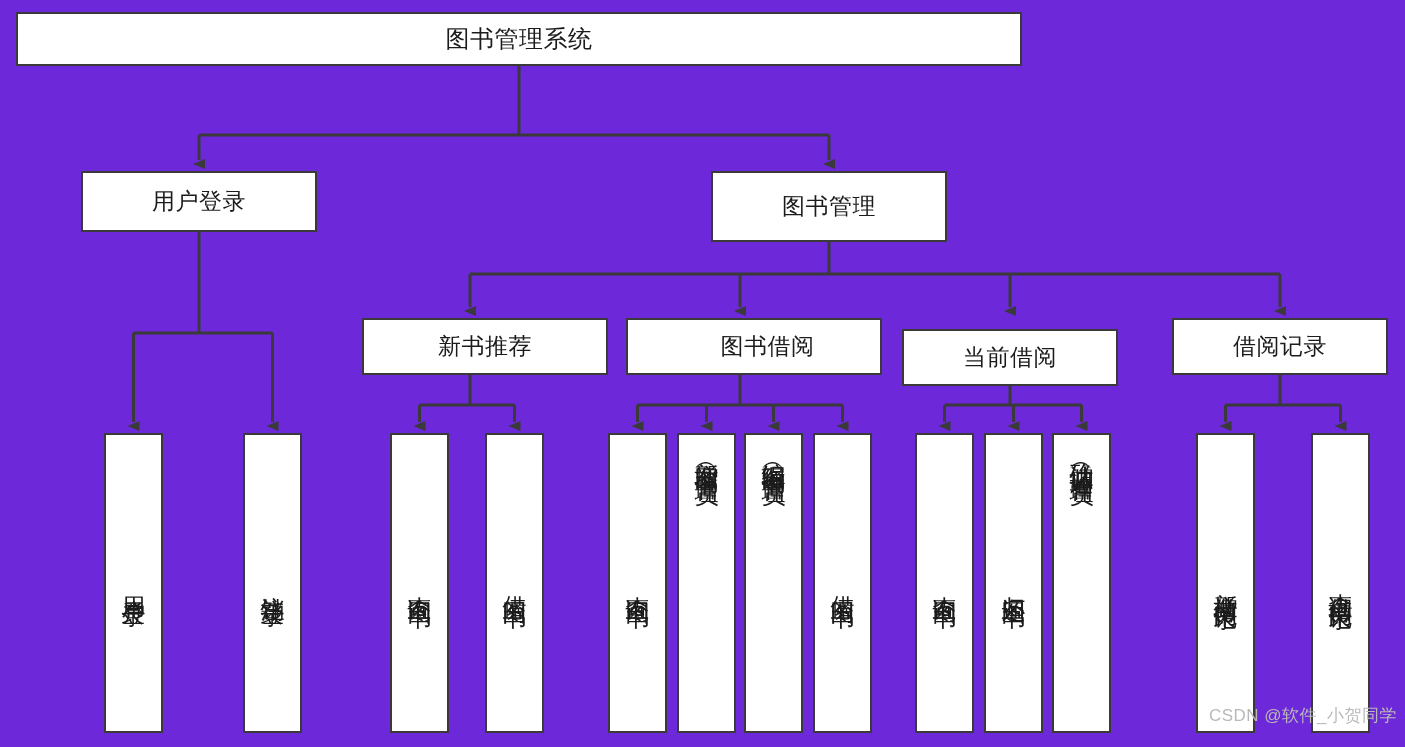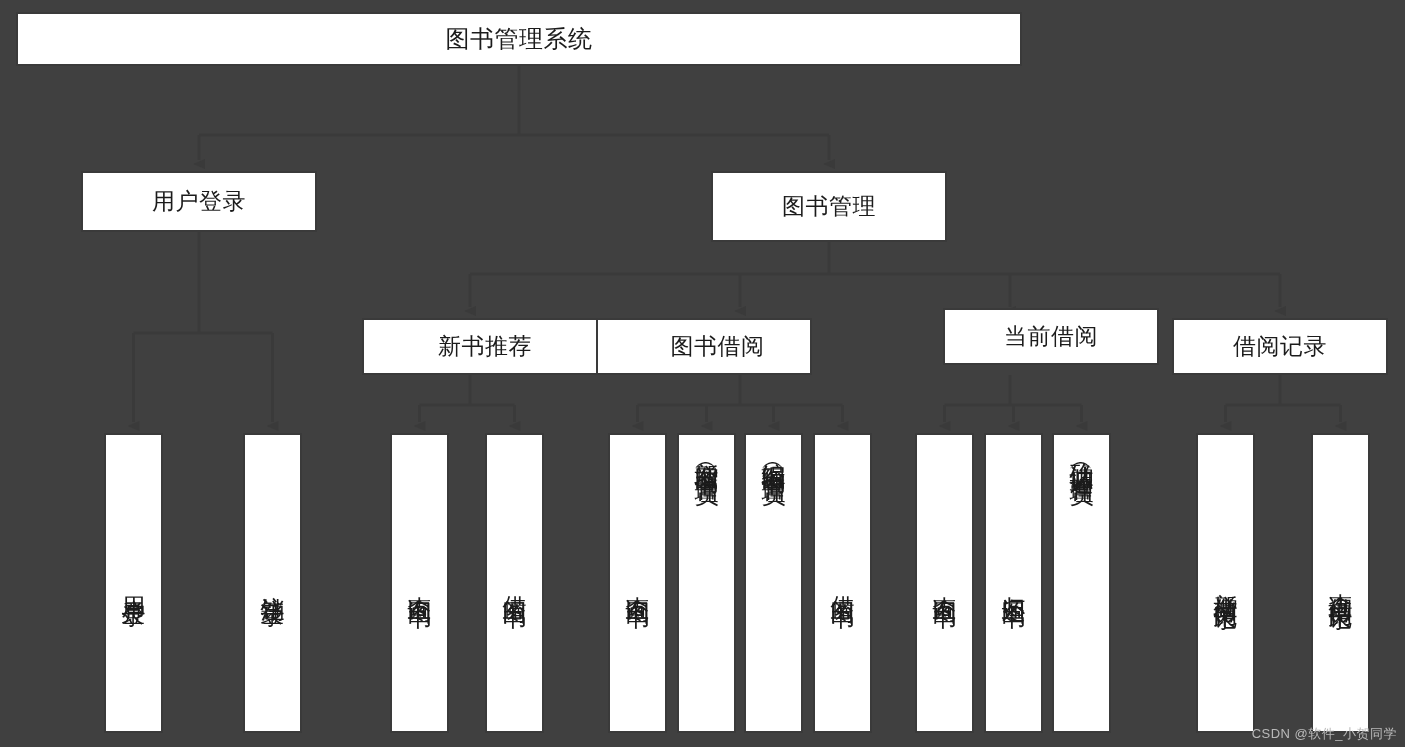--- a/index.html
+++ b/index.html
@@ -7,21 +7,21 @@
     padding: 0;
     background: #ffffff;
   }
   body {
     font-family: "Liberation Sans", "DejaVu Sans", sans-serif;
   }
   #canvas {
     position: relative;
     width: 1405px;
     height: 747px;
-    background: #404040;
+    background: #6d28d9;
     overflow: hidden;
   }
   #edges {
     position: absolute;
     left: 0;
     top: 0;
     width: 1405px;
     height: 747px;
     pointer-events: none;
   }
@@ -62,22 +62,22 @@
     writing-mode: vertical-rl;
     text-orientation: upright;
     font-size: 24px;
     line-height: 1;
     letter-spacing: 3px;
     white-space: nowrap;
   }
   #watermark {
     position: absolute;
     right: 8px;
-    bottom: 4px;
-    font-size: 13px;
+    bottom: 20px;
+    font-size: 17px;
     color: #b9b9b9;
     letter-spacing: 0.5px;
     user-select: none;
   }
 </style>
 </head>
 <body>
 
 <div id="canvas">
 
@@ -130,24 +130,24 @@
       </div>
       <div class="node h" style="left: 81px; top: 171px; width: 236px; height: 61px;">
         <span class="label">用户登录</span>
       </div>
       <div class="node h" style="left: 711px; top: 171px; width: 236px; height: 71px;">
         <span class="label">图书管理</span>
       </div>
       <div class="node h" style="left: 362px; top: 318px; width: 246px; height: 57px;">
         <span class="label">新书推荐</span>
       </div>
-      <div class="node h" style="left: 596px; top: 318px; width: 216px; height: 57px; padding-left: 27px;">
+      <div class="node h" style="left: 626px; top: 318px; width: 256px; height: 57px; padding-left: 27px;">
         <span class="label">图书借阅</span>
       </div>
-      <div class="node h" style="left: 902px; top: 308px; width: 216px; height: 57px; margin-left: 41px;">
+      <div class="node h" style="left: 902px; top: 329px; width: 216px; height: 57px;">
         <span class="label">当前借阅</span>
       </div>
       <div class="node h" style="left: 1172px; top: 318px; width: 216px; height: 57px; justify-content: center;">
         <span class="label">借阅记录</span>
       </div>
       <div class="node v mid" style="left: 104px; top: 433px; width: 59px; height: 300px;">
         <span class="label">用户登录</span>
       </div>
       <div class="node v mid" style="left: 243px; top: 433px; width: 59px; height: 300px;">
         <span class="label">注销登录</span>

